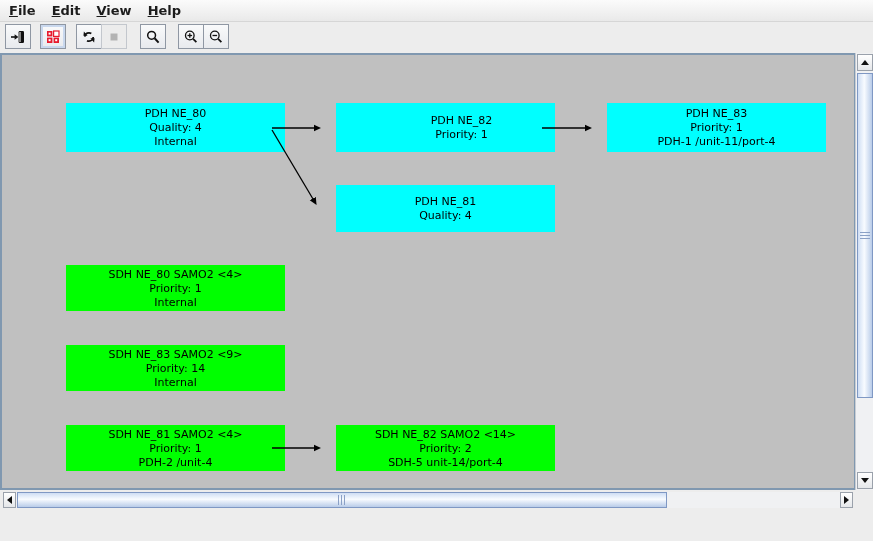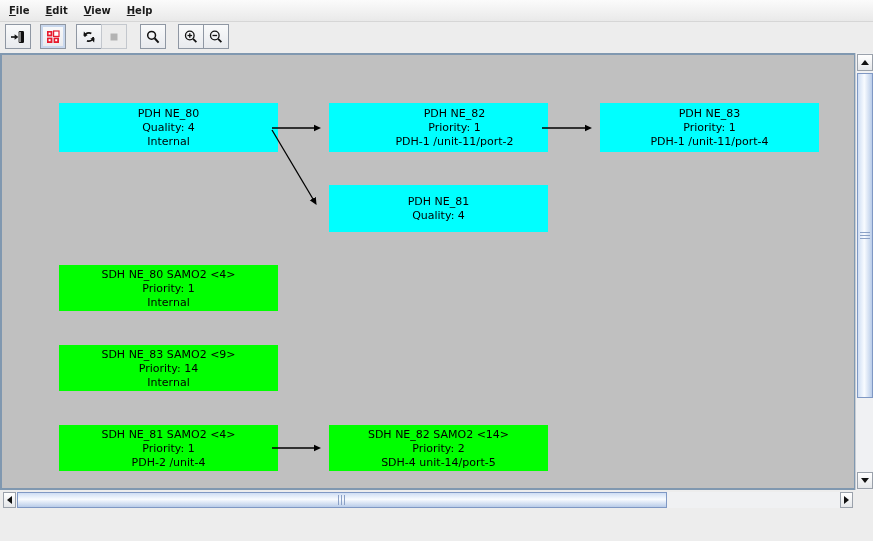--- a/index.html
+++ b/index.html
@@ -9,21 +9,21 @@
     font-family:"DejaVu Sans","Liberation Sans",sans-serif;
   }
   
   .menubar{
     position:absolute;left:0;top:0;width:873px;height:21px;
     background:linear-gradient(#fbfbfb,#e9e9e9);
     border-bottom:1px solid #d6d6d6;
     display:flex;align-items:center;
   }
   .menu-item{
-    display:inline-block;font-weight:bold;font-size:10px;color:#1c1c1c;
+    display:inline-block;font-weight:bold;font-size:13px;color:#1c1c1c;
     padding:1px 8px;cursor:default;
   }
   .menu-item::first-letter{text-decoration:underline;}
   
   .toolbar{
     position:absolute;left:0;top:22px;width:873px;height:29px;
     background:#ededed;display:flex;align-items:center;
   }
   .tbtn{
     width:26px;height:25px;box-sizing:border-box;
@@ -33,21 +33,21 @@
   }
   .tbtn.toggled{box-shadow:inset 0 0 0 2px #c9d8ee;}
   .tbtn.disabled{border-color:#c3c7cd;background:#ececec;}
   .tbtn svg{display:block;}
   
   .viewport{
     position:absolute;left:0;top:53px;width:855px;height:437px;
     box-sizing:border-box;border:2px solid #8098b0;border-right-width:1px;
     background:#c0c0c0;overflow:hidden;
   }
-  .diagram-layer{position:absolute;left:8px;top:0;width:852px;height:432px;}
+  .diagram-layer{position:absolute;left:15px;top:0;width:852px;height:432px;}
   .edges-svg{position:absolute;left:0;top:0;pointer-events:none;}
   .node{
     position:absolute;box-sizing:border-box;color:#000;
     font-size:11px;line-height:13px;text-align:center;
     display:flex;flex-direction:column;justify-content:center;gap:1px;
     cursor:default;
   }
   .node-line{white-space:nowrap;}
   
   .vscroll{
@@ -173,21 +173,20 @@
 <div class="viewport">
   <div class="diagram-layer">
       <div class="node" style="left: 49px; top: 48px; width: 219px; height: 49px; background: rgb(0, 255, 255);">
         <div class="node-line">PDH NE_80</div>
         <div class="node-line">Quality: 4</div>
         <div class="node-line">Internal</div>
       </div>
       <div class="node" style="left: 319px; top: 48px; width: 219px; height: 49px; background: rgb(0, 255, 255); padding-left: 32px;">
         <div class="node-line">PDH NE_82</div>
         <div class="node-line">Priority: 1</div>
-        <div class="node-line">PDH-1 /unit-11/port-2</div>
       </div>
       <div class="node" style="left: 590px; top: 48px; width: 219px; height: 49px; background: rgb(0, 255, 255);">
         <div class="node-line">PDH NE_83</div>
         <div class="node-line">Priority: 1</div>
         <div class="node-line">PDH-1 /unit-11/port-4</div>
       </div>
       <div class="node" style="left: 319px; top: 130px; width: 219px; height: 47px; background: rgb(0, 255, 255);">
         <div class="node-line">PDH NE_81</div>
         <div class="node-line">Quality: 4</div>
       </div>
@@ -202,21 +201,21 @@
         <div class="node-line">Internal</div>
       </div>
       <div class="node" style="left: 49px; top: 370px; width: 219px; height: 46px; background: rgb(0, 255, 0);">
         <div class="node-line">SDH NE_81 SAMO2 &lt;4&gt;</div>
         <div class="node-line">Priority: 1</div>
         <div class="node-line">PDH-2 /unit-4</div>
       </div>
       <div class="node" style="left: 319px; top: 370px; width: 219px; height: 46px; background: rgb(0, 255, 0); align-items: center;">
         <div class="node-line">SDH NE_82 SAMO2 &lt;14&gt;</div>
         <div class="node-line">Priority: 2</div>
-        <div class="node-line">SDH-4 unit-14/port-5</div>
+        <div class="node-line">SDH-5 unit-14/port-4</div>
       </div>
     </div>
   <svg class="edges-svg" width="852" height="433">
     <defs>
       <marker id="arrowhead" markerUnits="userSpaceOnUse" markerWidth="8" markerHeight="8" refX="0.5" refY="4" orient="auto">
         <path d="M0 0.5 L7.5 4 L0 7.5 Z" fill="#000"></path>
       </marker>
     </defs>
   <line x1="270" y1="73" x2="312" y2="73" stroke="#000000" stroke-width="1.3" marker-end="url(#arrowhead)"></line>
       <line x1="270" y1="75" x2="311" y2="144" stroke="#000000" stroke-width="1.3" marker-end="url(#arrowhead)"></line>

